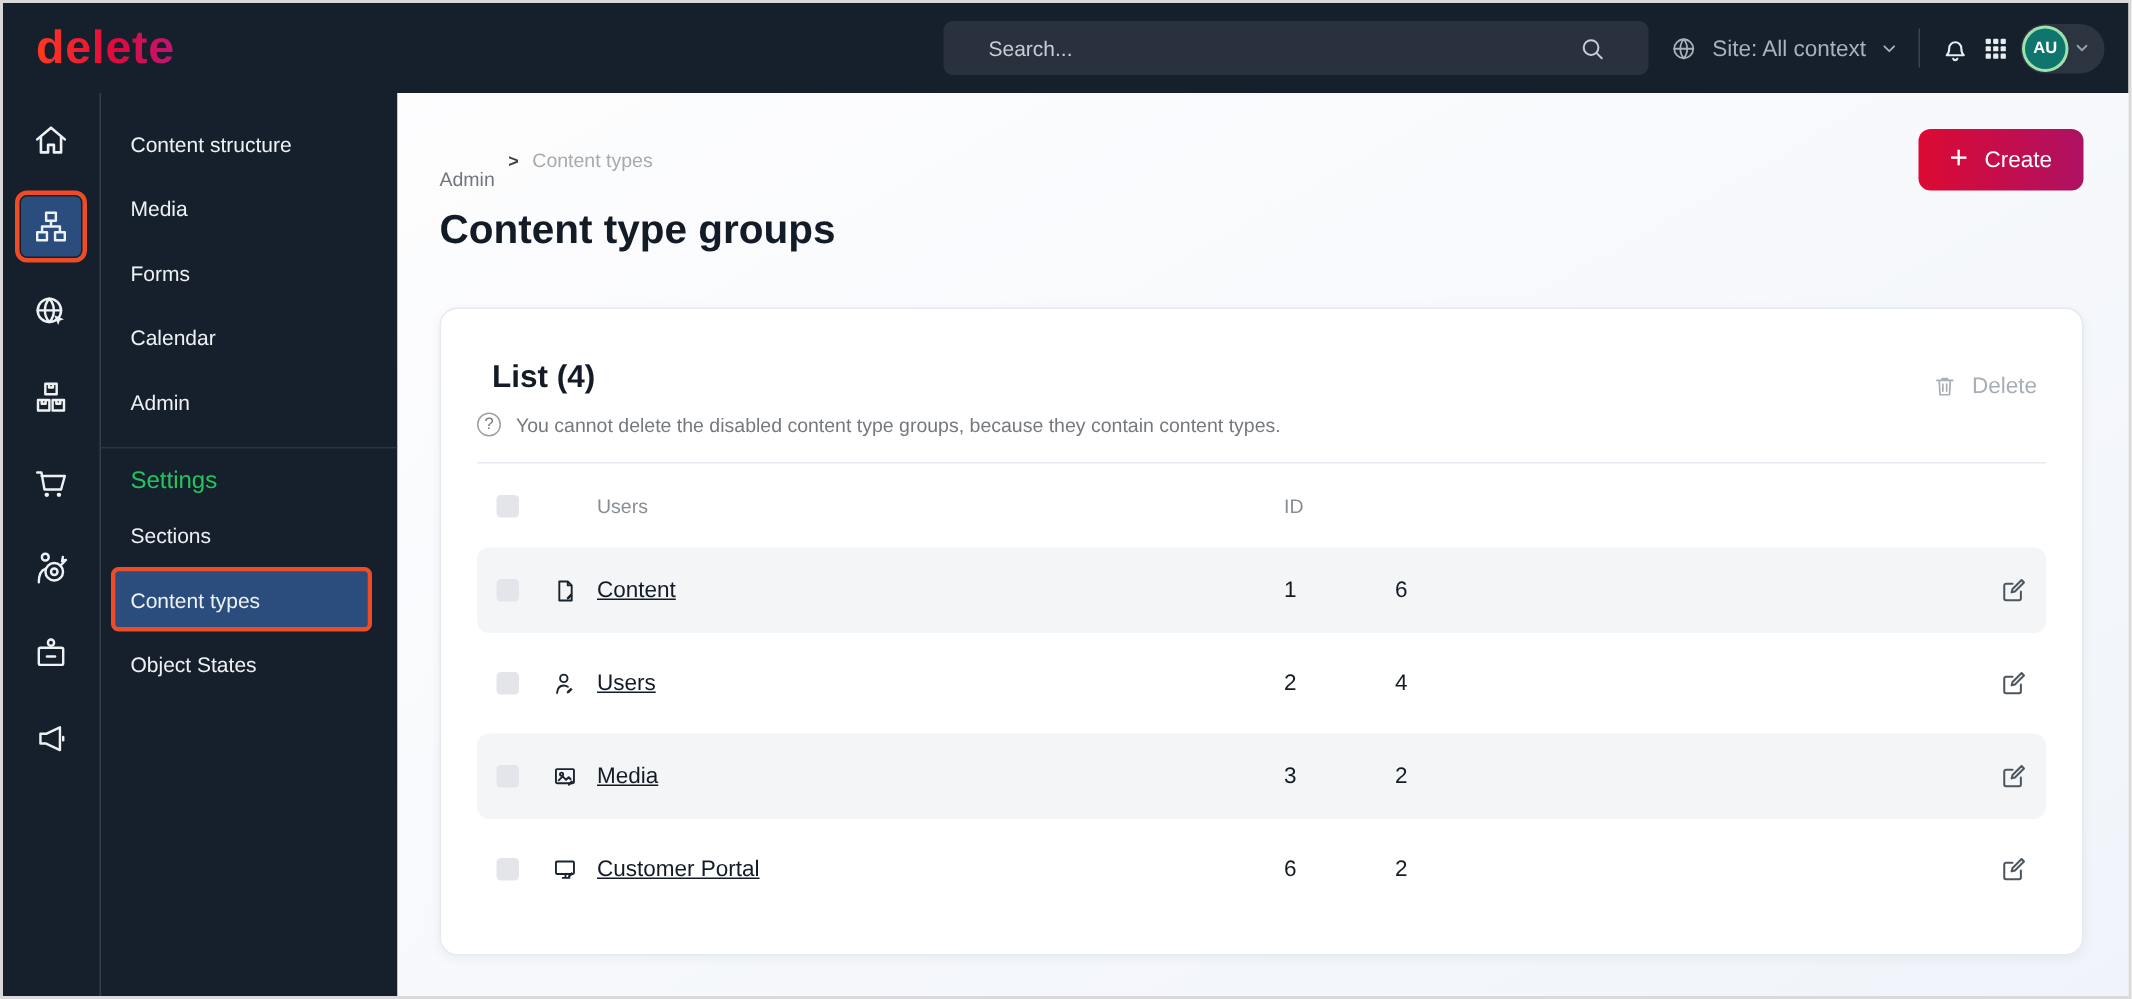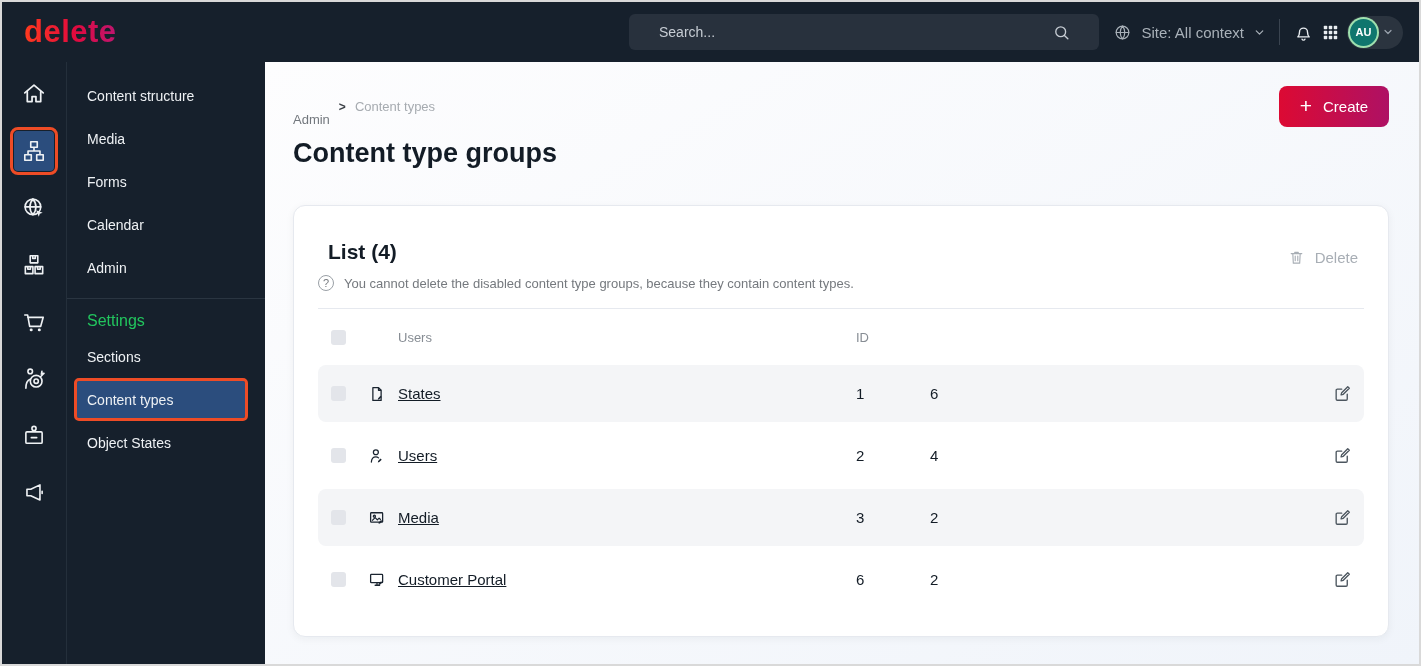--- a/index.html
+++ b/index.html
@@ -281,21 +281,21 @@
 
       <div class="tgrid trow striped">
         <span class="cbx"></span>
         <span class="row-icon">
           <svg width="18" height="18" viewBox="0 0 24 24" fill="none" stroke="currentColor" stroke-width="1.7" stroke-linejoin="round">
               <path d="M6.5 3.5h7.5l3.5 3.5v13.5H6.5z"></path>
               <path d="M14 3.5V7h3.5"></path>
               <path d="M13.5 17.5l3.2-3.2 1.6 1.6-3.2 3.2-2 .4z" fill="currentColor" stroke="none"></path>
             </svg>
         </span>
-        <a class="name-link">States</a>
+        <a class="name-link">Content</a>
         <span class="cell-num">1</span>
         <span class="cell-num">6</span>
         <button class="edit-btn">
           <span>
               <svg width="19" height="19" viewBox="0 0 24 24" fill="none" stroke="currentColor" stroke-width="1.7" stroke-linecap="round" stroke-linejoin="round">
                 <path d="M18 13v6a1.5 1.5 0 0 1-1.5 1.5h-11A1.5 1.5 0 0 1 4 19V8a1.5 1.5 0 0 1 1.5-1.5H11"></path>
                 <path d="M18.6 3.4l2 2L13 13l-2.8.8.8-2.8z"></path>
               </svg>
             </span>
         </button>

